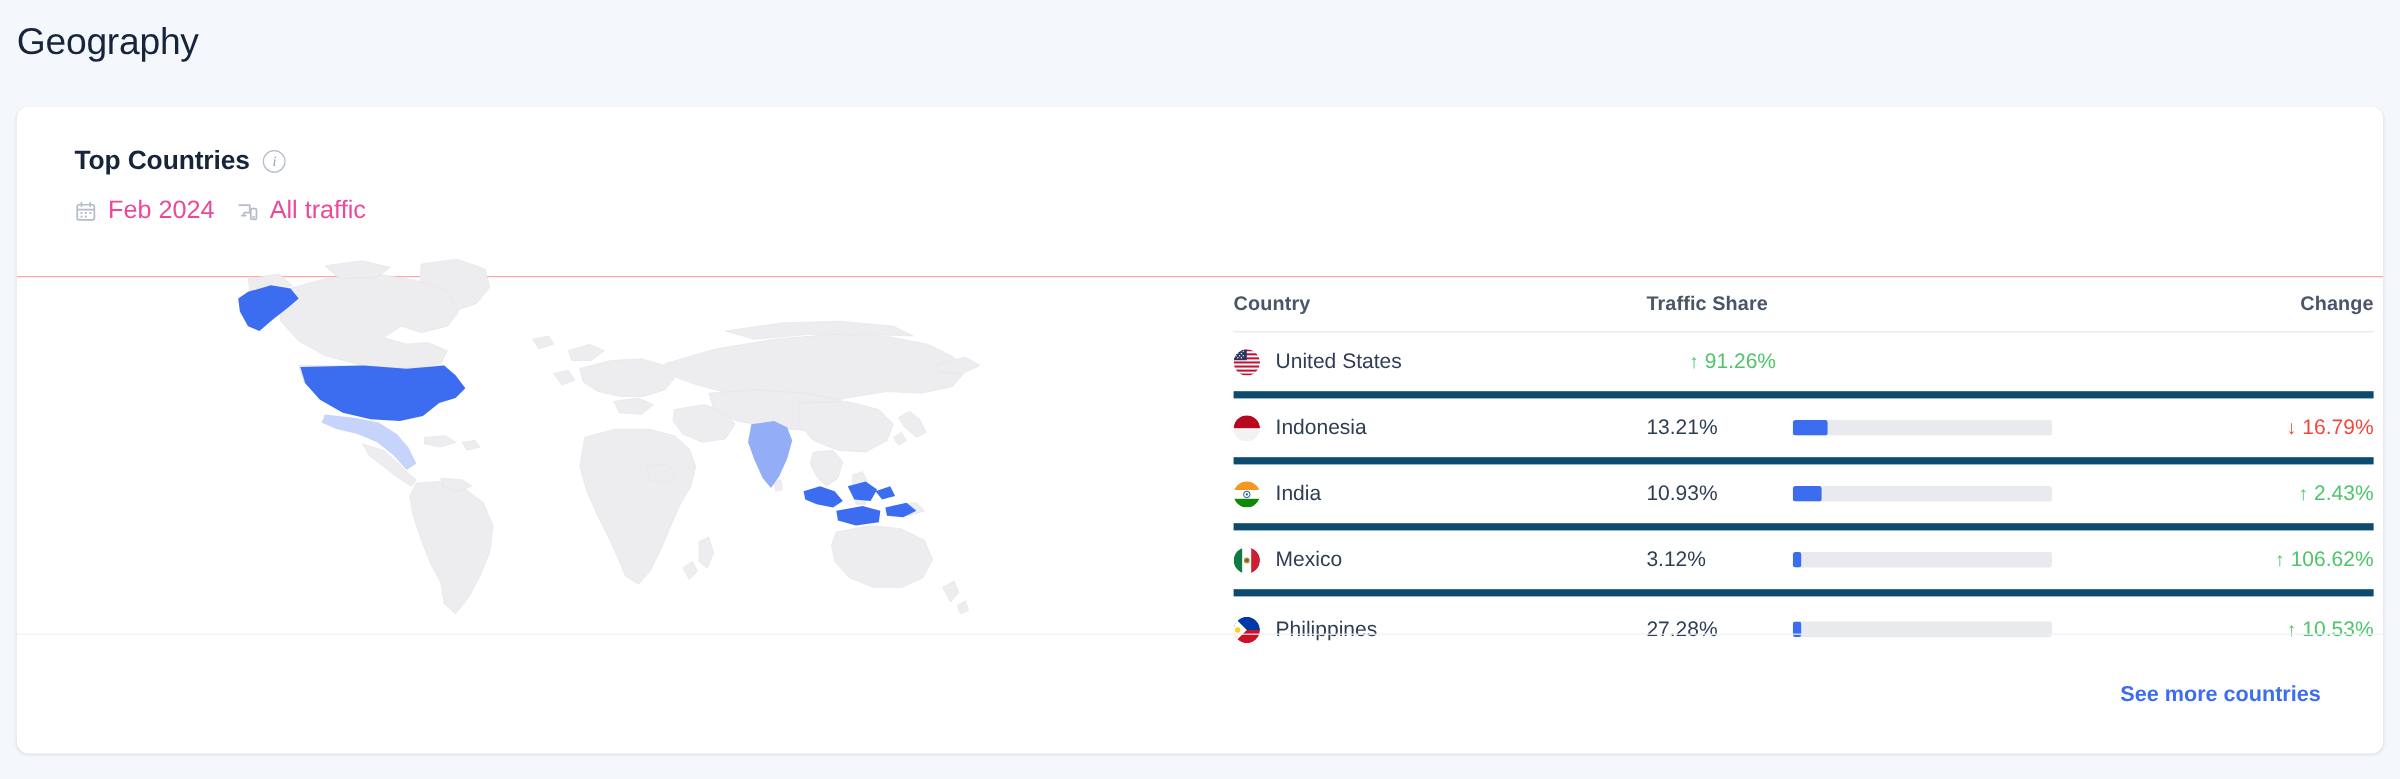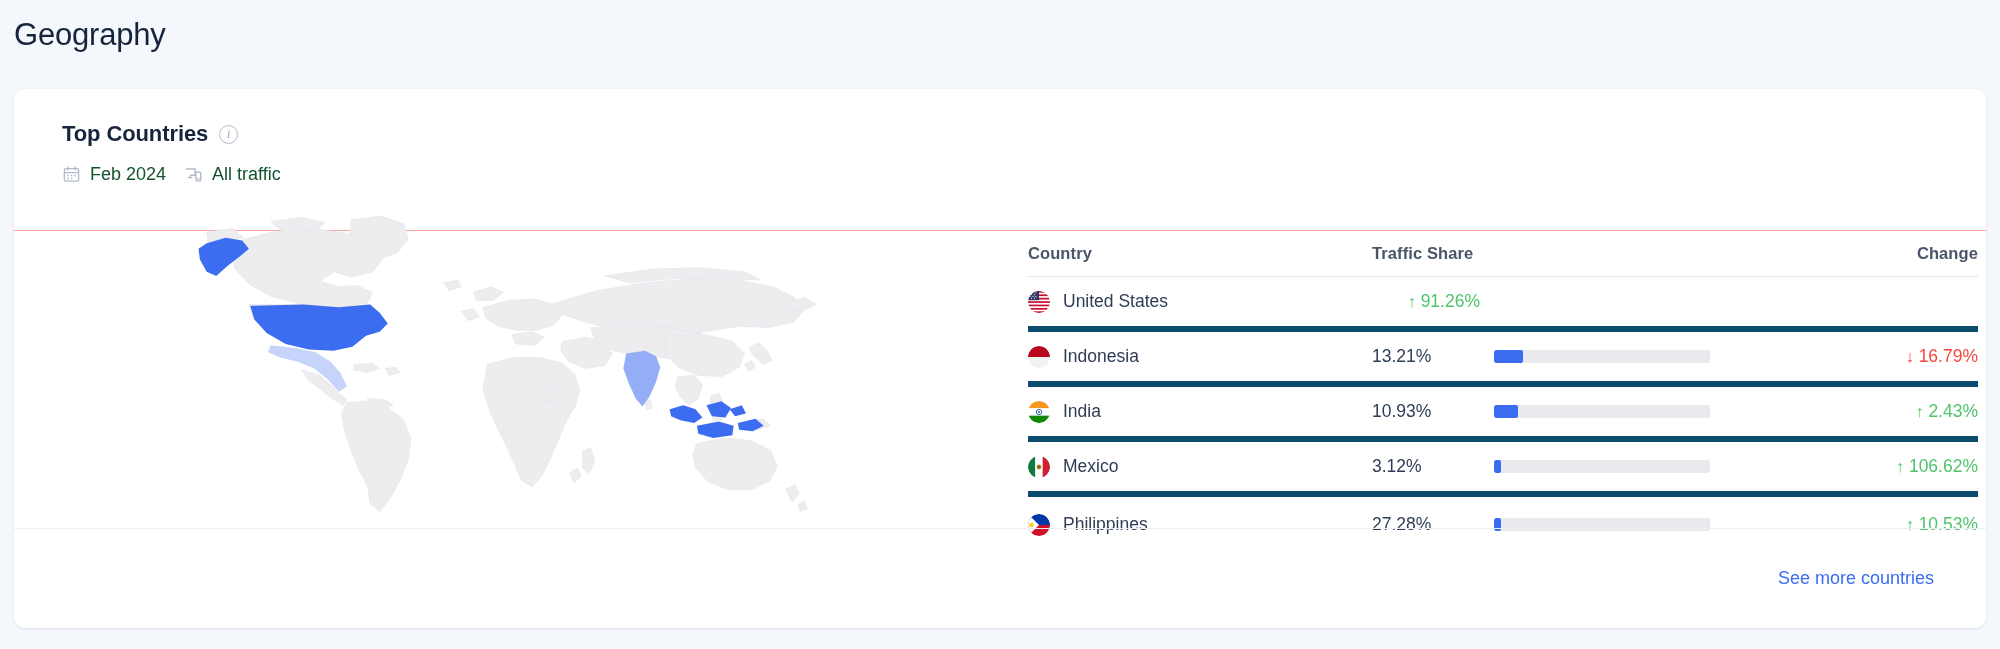--- a/index.html
+++ b/index.html
@@ -89,22 +89,22 @@
     cursor: pointer;
   }
 
   .card-meta-row {
     position: absolute;
     left: 48px;
     top: 75px;
     display: flex;
     align-items: center;
     gap: 9px;
-    font-size: 18px;
-    color: #14532d;
+    font-size: 21px;
+    color: #ec4899;
   }
 
   .meta-chip {
     display: flex;
     align-items: center;
     gap: 9px;
     cursor: pointer;
   }
   .meta-chip + .meta-chip { margin-left: 9px; }
 
@@ -218,21 +218,21 @@
     width: 100%;
     height: 100px;
     border-top: 1px solid #eceff4;
     display: flex;
     align-items: center;
     justify-content: flex-end;
     padding-right: 52px;
   }
   .see-more {
     font-size: 18px;
-    font-weight: 400;
+    font-weight: 700;
     color: #3c6df0;
     cursor: pointer;
     text-decoration: none;
   }
 </style>
 </head>
 <body>
 
 <div class="page">
 

